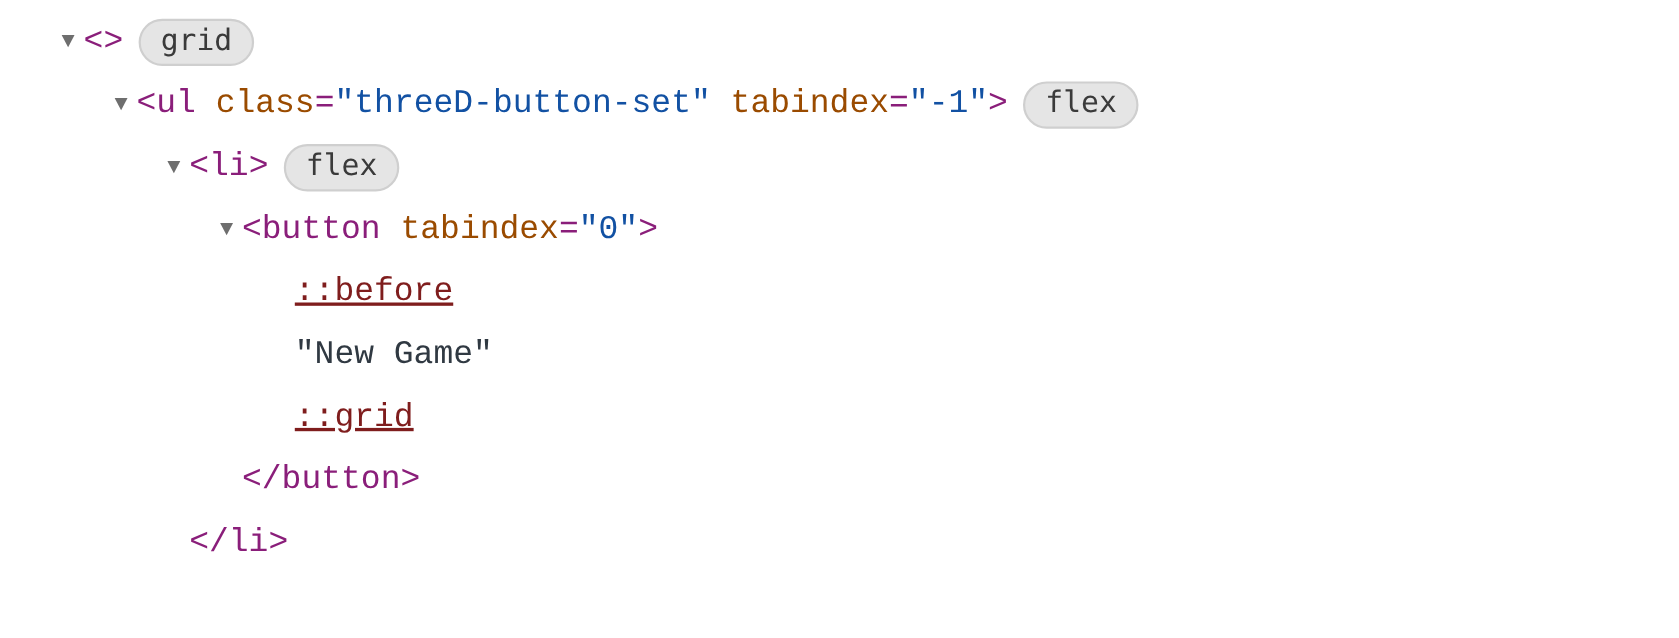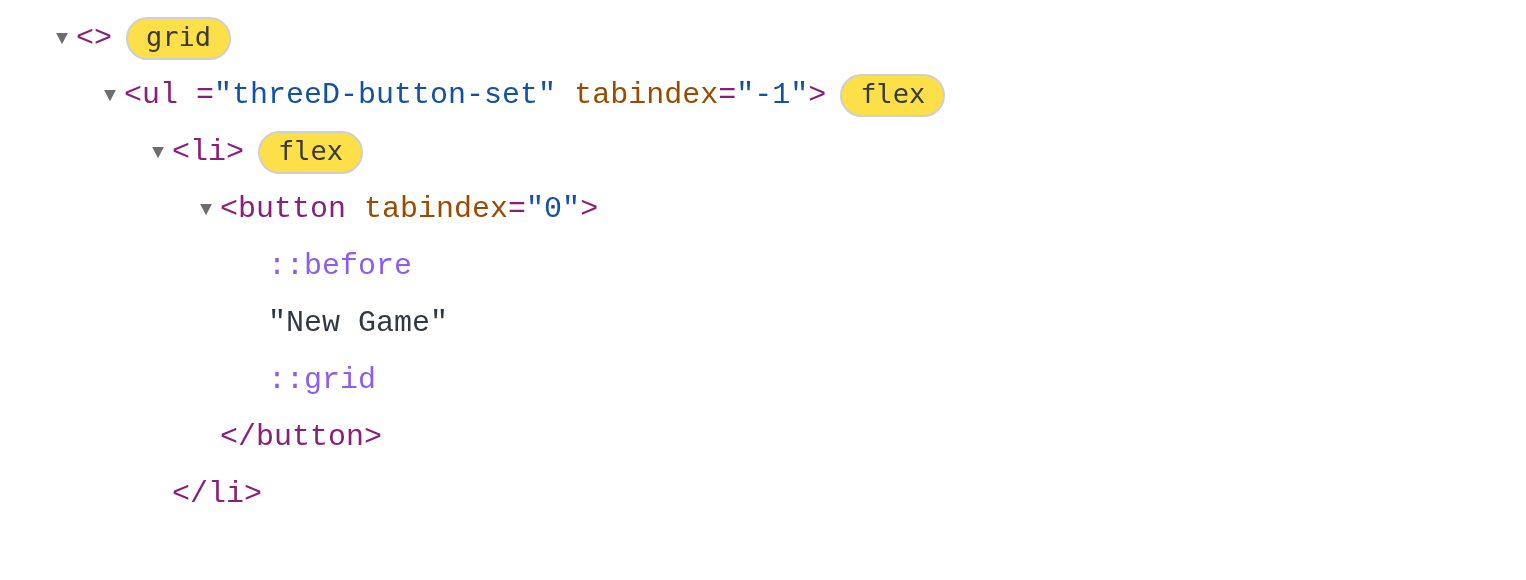--- a/index.html
+++ b/index.html
@@ -37,30 +37,30 @@
   }
   .no-expand {
     display: inline-block;
     width: 26px;
   }
 
   .punct   { color: #8a1e7a; } 
   .tagname { color: #8a1e7a; }
   .attrname { color: #9a4b00; }
   .attrval  { color: #1251a3; }
-  .pseudo   { color: #8b5cf6; }
+  .pseudo   { color: #7f1d1d; text-decoration: underline; }
   .textnode { color: #303942; }
 
   .badge {
     display: inline-block;
     margin-left: 14px;
     padding: 2px 18px 4px;
     border: 2px solid #cfcfcf;
     border-radius: 999px;
-    background: #fde047;
+    background: #e5e5e5;
     color: #3a3a3a;
     font-family: Menlo, Consolas, monospace;
     font-size: 27px;
     line-height: 1.2;
   }
 </style>
 </head>
 <body>
 
 <div class="row indent-0">
@@ -68,20 +68,21 @@
   <span class="punct">&lt;</span>
     <span class="punct">&gt;</span>
   <span class="badge">grid</span>
 </div>
 
 <div class="row indent-1">
   <span class="expand">▼</span>
   <span class="punct">&lt;</span>
     <span class="tagname">ul</span>
   <span>&nbsp;</span>
+  <span class="attrname">class</span>
     <span class="punct">=</span>
     <span class="attrval">"threeD-button-set"</span>
   <span>&nbsp;</span>
   <span class="attrname">tabindex</span>
     <span class="punct">=</span>
     <span class="attrval">"-1"</span>
     <span class="punct">&gt;</span>
   <span class="badge">flex</span>
 </div>
 

